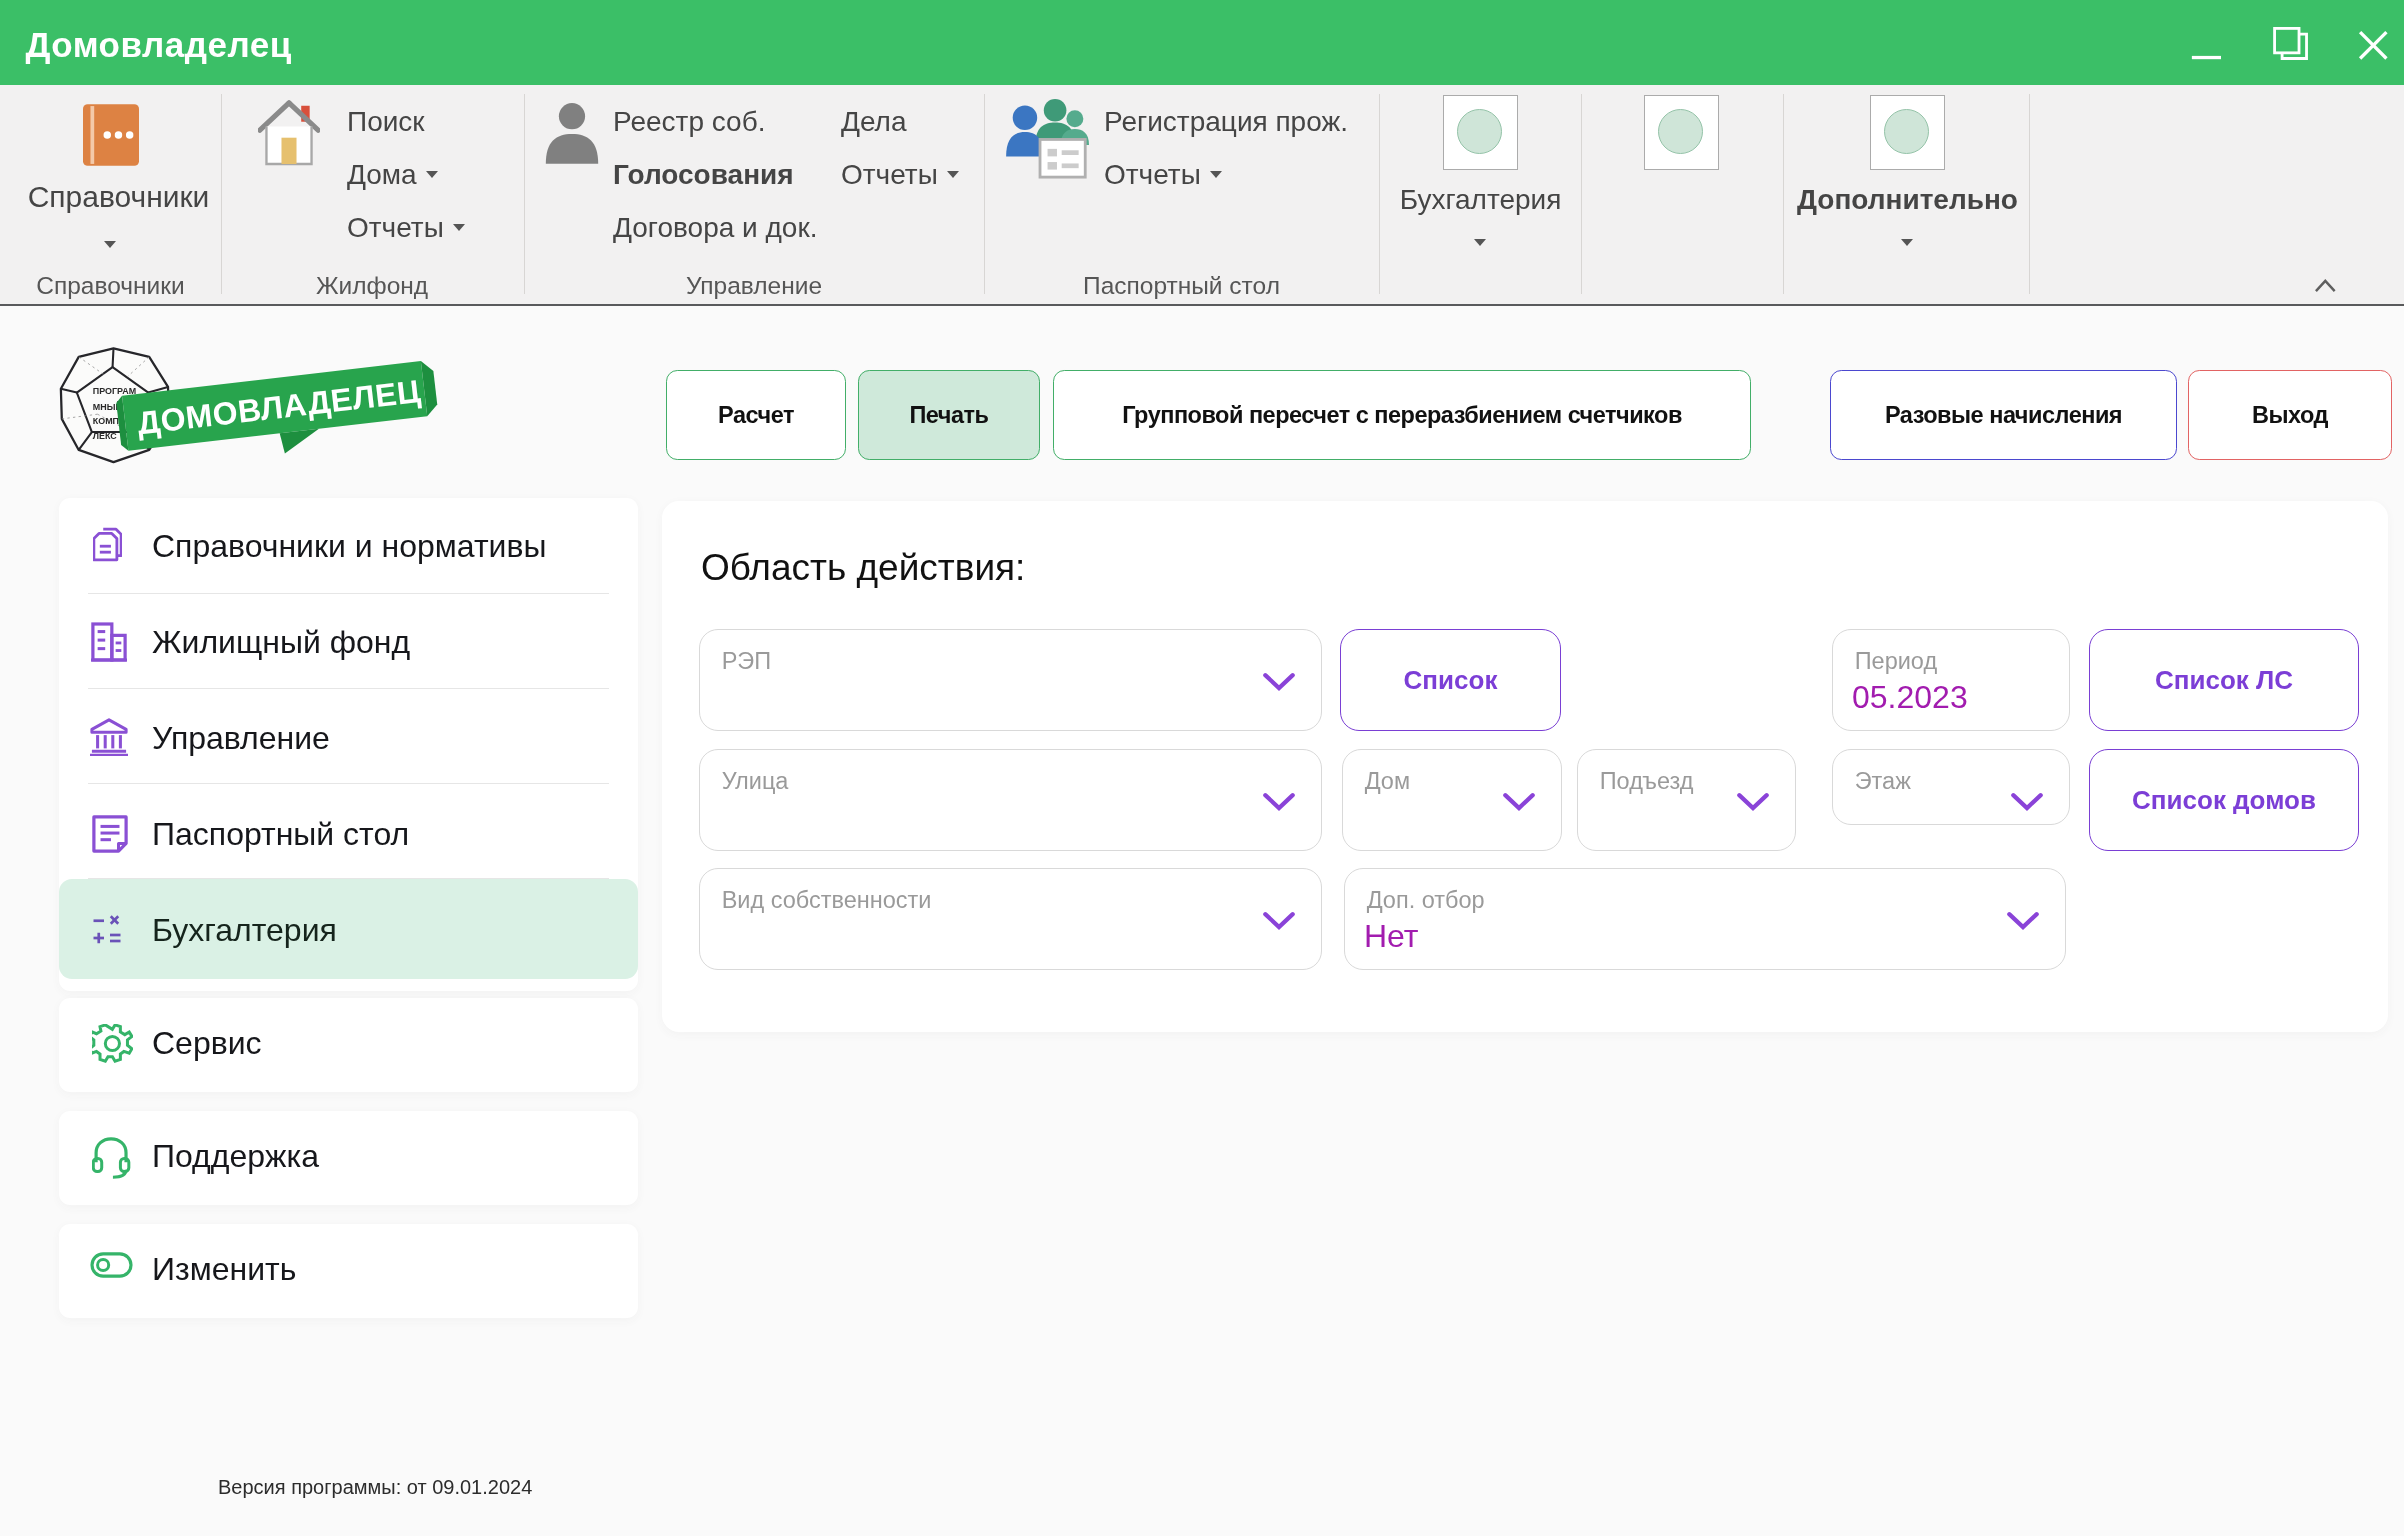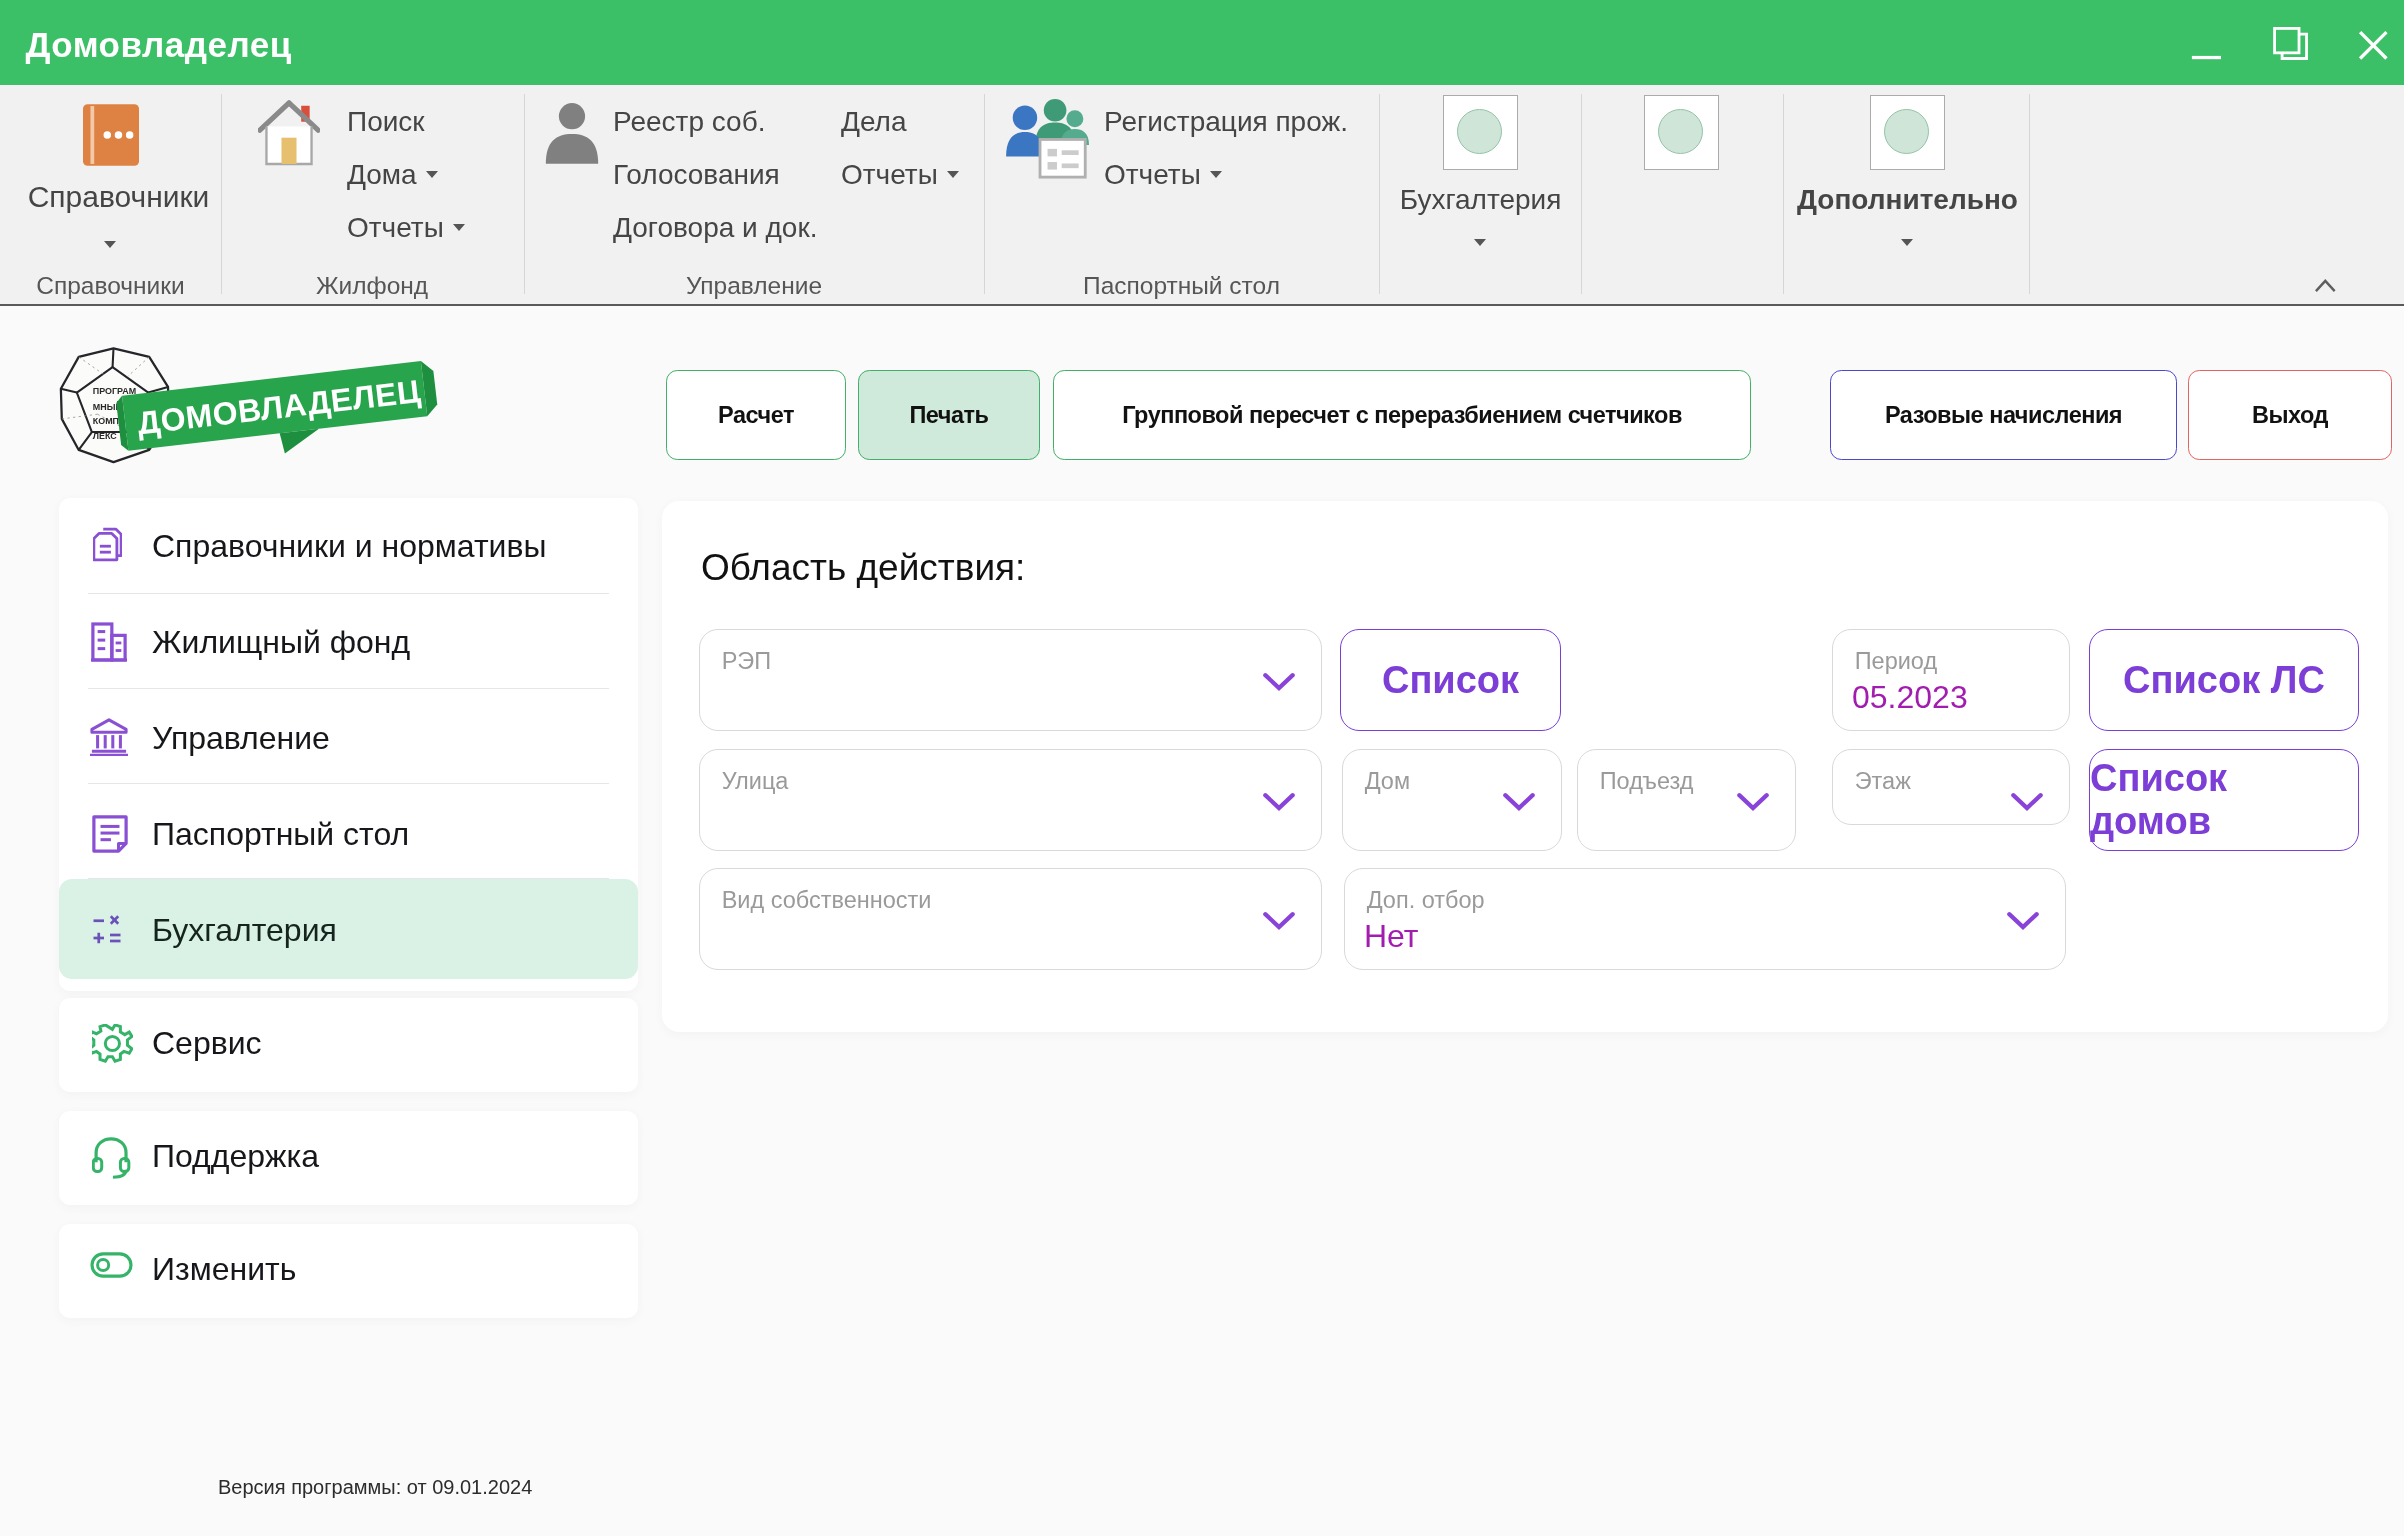--- a/index.html
+++ b/index.html
@@ -26,21 +26,21 @@
   .menu-item-text { font-size:32px; line-height:38px; color:#16171b; }
   .msep { position:absolute; left:29px; width:521px; height:0.9px; background:#e6e6e6; }
   .hl { position:absolute; left:0px; top:381px; width:579px; height:100px; background:#daf1e5; border-radius:13px; }
 
   
   .topbtn { position:absolute; top:370px; height:90px; background:#fff; border:1.9px solid #42ae68; border-radius:11.3px; font-size:23.5px; font-weight:600; letter-spacing:-0.5px; color:#111; display:flex; align-items:center; justify-content:center; }
   .panel { left:662px; top:501px; width:1726px; height:531px; background:#fff; border-radius:17px; box-shadow:0 2.8px 9.4px rgba(80,80,80,0.04); }
   .field { position:absolute; background:#fff; border:1.4px solid #d9d9d9; border-radius:19px; }
   .field .flabel { position:absolute; left:21.7px; top:18px; font-size:23.5px; color:#9a9a9a; }
   .field .fvalue { position:absolute; left:19px; top:49px; font-size:32px; color:#a21caf; }
-  .pbtn { position:absolute; background:#fff; border:1.9px solid #7a3fd4; border-radius:19px; color:#7c3ed6; font-size:38px; font-weight:600; display:flex; align-items:center; justify-content:center; }
+  .pbtn { position:absolute; background:#fff; border:1.9px solid #7a3fd4; border-radius:19px; color:#7c3ed6; font-size:26px; font-weight:600; display:flex; align-items:center; justify-content:center; }
   .chev { position:absolute; width:32px; height:20px; }
   .version { position:absolute; left:218px; top:1476px; font-size:20px; color:#2c2c2c; }
 </style>
 </head>
 <body>
 
 <div class="abs titlebar"></div>
 <div class="abs title-text">Домовладелец</div>
 
 <svg class="abs" style="left:2185px; top:19px;" width="213" height="47" viewBox="0 0 226 50">
@@ -82,21 +82,21 @@
   <div class="rlink" style="left:347px; top:21px;">Поиск</div>
   <div class="rlink" style="left:347px; top:74px;">Дома<span class="caret"></span></div>
   <div class="rlink" style="left:347px; top:127px;">Отчеты<span class="caret"></span></div>
   <div class="rgroup-label" style="left:221px; width:302px;">Жилфонд</div>
 
   <svg style="position:absolute;left:543px;top:17px;" width="58" height="62" viewBox="0 0 62 66">
     <circle cx="31" cy="15" r="14" fill="#808080"></circle>
     <path d="M 3 66 C 3 42 14 34 31 34 C 48 34 59 42 59 66 Z" fill="#808080"></path>
   </svg>
   <div class="rlink" style="left:613px; top:21px;">Реестр соб.</div>
-  <div class="rlink" style="left:613px; top:74px;">Голосования</div>
+  <div class="rlink" style="left:613px; top:74px;font-weight:bold;">Голосования</div>
   <div class="rlink" style="left:613px; top:127px;">Договора и док.</div>
   <div class="rlink" style="left:841px; top:21px;">Дела</div>
   <div class="rlink" style="left:841px; top:74px;">Отчеты<span class="caret"></span></div>
   <div class="rgroup-label" style="left:524px; width:460px;">Управление</div>
 
   <svg style="position:absolute;left:1006px;top:13px;" width="85" height="81" viewBox="0 0 90 86">
     <circle cx="52" cy="13" r="12" fill="#3f9a78"></circle>
     <path d="M 31 50 C 31 31 40 26 52 26 C 64 26 73 31 73 50 Z" fill="#3f9a78"></path>
     <circle cx="73" cy="22" r="9" fill="#55ab8d"></circle>
     <path d="M 58 50 C 58 37 65 33 73 33 C 81 33 88 37 88 50 Z" fill="#55ab8d"></path>

